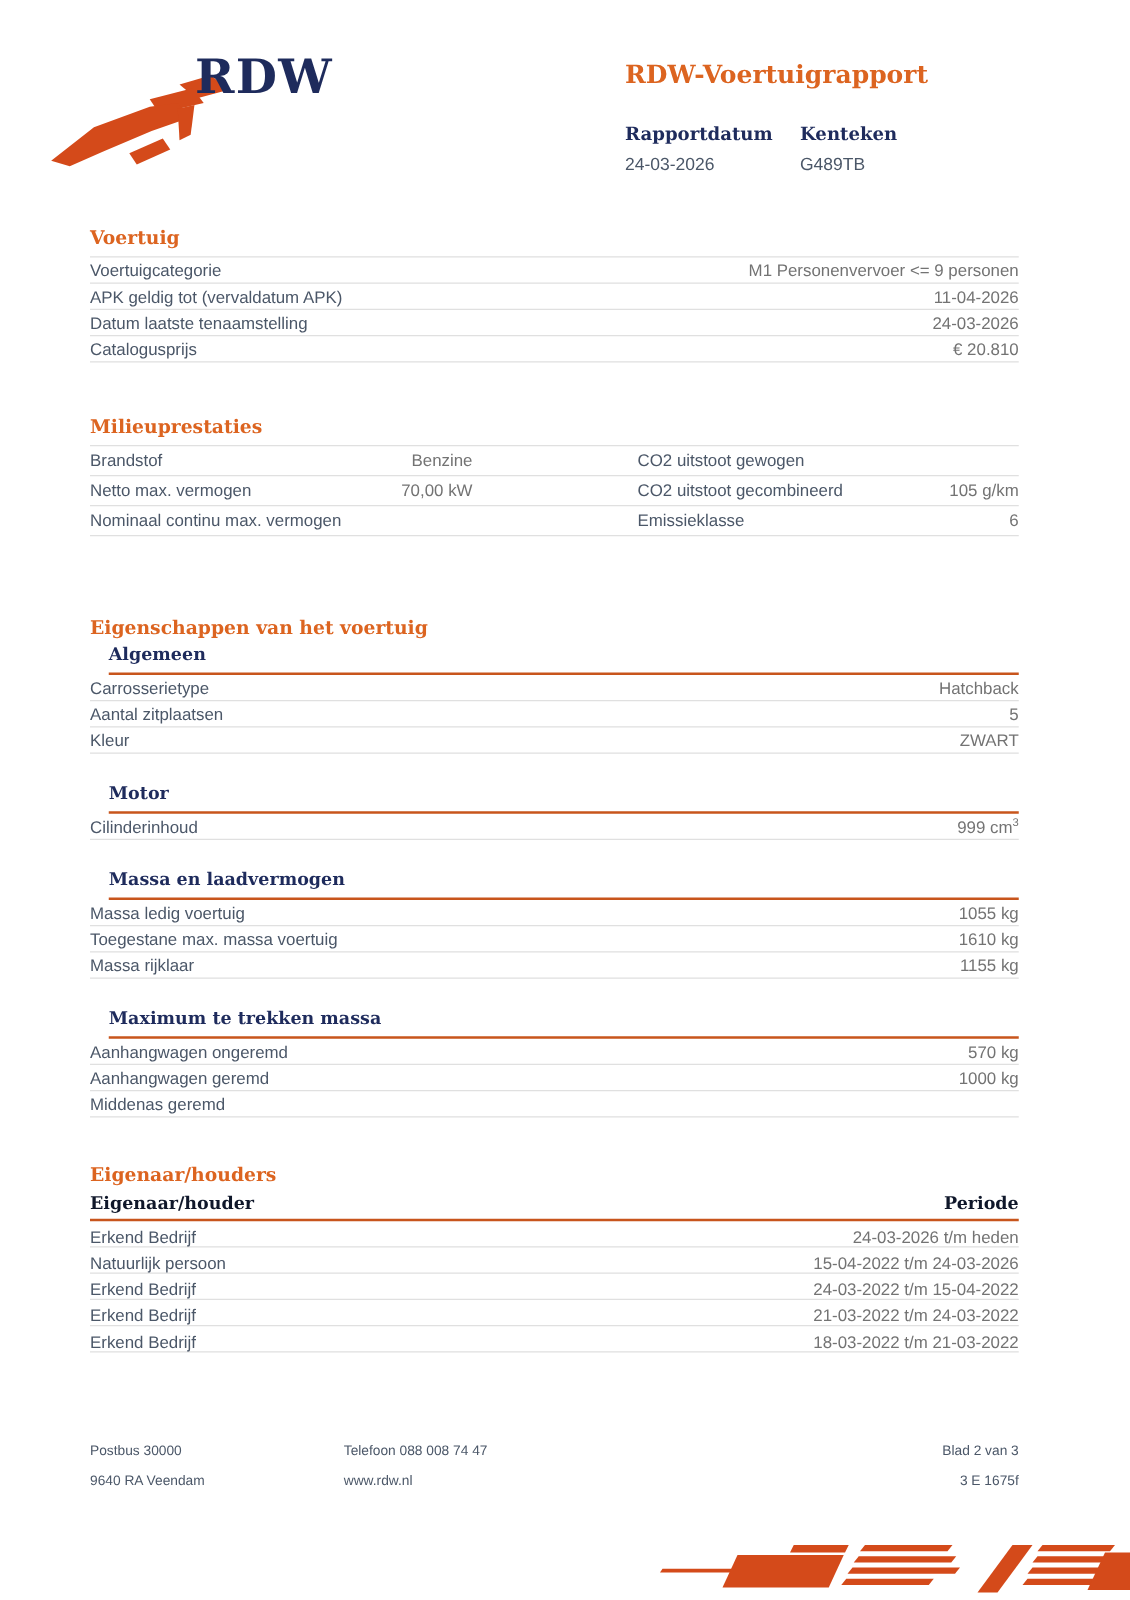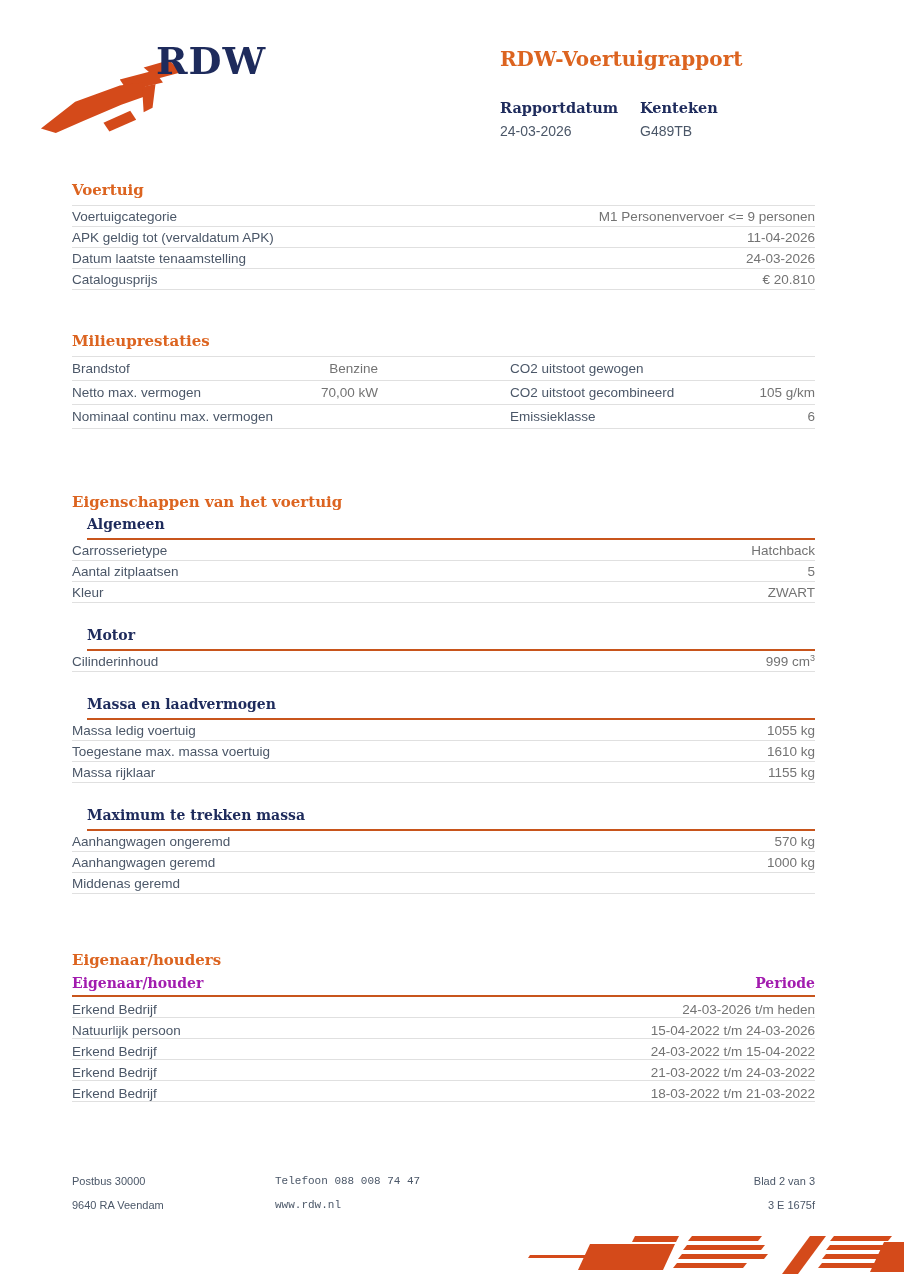--- a/index.html
+++ b/index.html
@@ -59,48 +59,48 @@
     display: flex; align-items: center; height: 24px;
     border-bottom: 1px solid #e0e0e0; font-size: 13.5px;
   }
   .m-pair-left { width: 306px; display: flex; justify-content: space-between; }
   .m-gap { width: 132px; }
   .m-pair-right { flex: 1; display: flex; justify-content: space-between; }
 
   .section-voertuig { margin-top: 0; }
   .section-milieu { margin-top: 43px; }
   .section-eigenschappen { margin-top: 65px; }
-  .section-eigenaar { margin-top: 58px; }
+  .section-eigenaar { margin-top: 38px; }
 
   .subsection { margin-top: 0; }
   .subsection + .subsection { margin-top: 24px; }
   .subsection-title {
     font-family: "DejaVu Serif", serif; font-weight: bold;
     font-size: 14px; line-height: 17px; color: #1E2B5C;
     padding-bottom: 5px; border-bottom: 2px solid #C8551C; margin-left: 15px;
   }
   .section-eigenschappen .section-title { margin-bottom: 6px; }
 
   
   .owner-head {
     display: flex; justify-content: space-between; align-items: flex-end;
     font-family: "DejaVu Serif", serif; font-weight: bold;
-    font-size: 14px; color: #a21caf;
+    font-size: 14px; color: #0f172a;
     padding-bottom: 4px; border-bottom: 2px solid #C8551C;
   }
   .owner-row {
     display: flex; justify-content: space-between; align-items: flex-end;
     height: 21px; border-bottom: 1px solid #e0e0e0; font-size: 13.5px;
   }
 
   
   .footer { margin: 73px 89px 0 72px; width: 743px; font-size: 11px; color: #4B5768; }
   .footer-row { display: flex; height: 12px; margin-bottom: 12px; }
   .footer-cell-left { width: 203px; }
-  .footer-cell-mid { flex: 1; font-family: Liberation Mono, monospace; }
+  .footer-cell-mid { flex: 1; }
   .footer-cell-right { text-align: right; width: 180px; }
 
   .bottom-graphic { position: absolute; right: 0; bottom: 2px; width: 384px; height: 44px; }
 </style>
 </head>
 <body>
 
 <div class="page">
 
   <div class="header">

